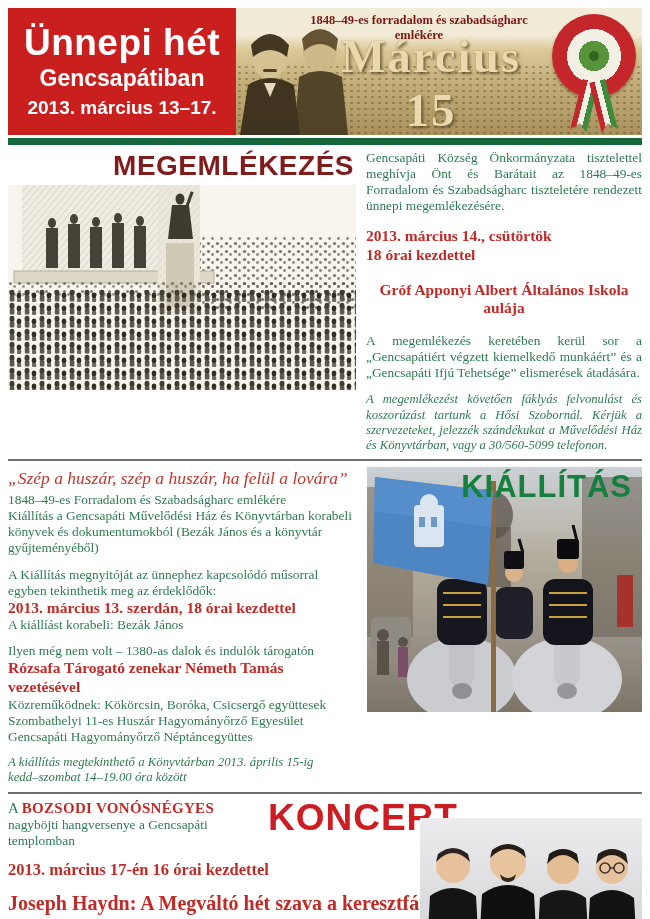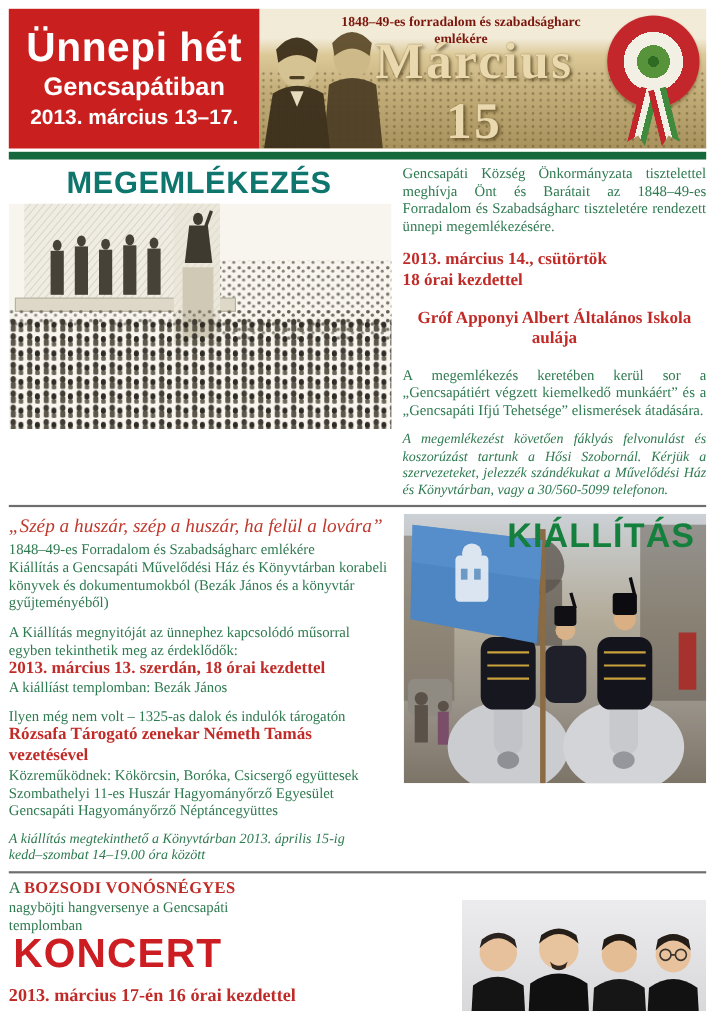--- a/index.html
+++ b/index.html
@@ -39,22 +39,22 @@
   .ribbon.right{left:47px;transform:rotate(-14deg);}
 
   .flagbar{height:7px;background:#15683c;margin-top:3px;}
 
   
   .rule{border:0;border-top:2px solid #6e6e6e;margin:6px 0;}
 
   
   .sec1{display:flex;gap:10px;margin-top:5px;}
   .sec1-left{width:348px;}
-  .m-heading{font-family:"Liberation Sans",sans-serif;font-weight:700;color:#0f766e;
-    font-size:28px;line-height:1.08;text-align:center;margin:1px 2px 4px 0;letter-spacing:.5px;}
+  .m-heading{font-family:"Liberation Sans",sans-serif;font-weight:700;color:#7f1d1d;
+    font-size:28px;line-height:1.08;text-align:right;margin:1px 2px 4px 0;letter-spacing:.5px;}
   .engraving{width:348px;height:205px;display:block;}
   .sec1-right{flex:1;color:#2e7a50;font-size:13.4px;line-height:1.2;}
   .invite{text-align:justify;}
   .date-red{color:#c02b28;font-weight:700;text-align:left;font-size:15.5px;
     line-height:1.18;margin-top:13px;}
   .venue{color:#c02b28;font-weight:700;text-align:center;font-size:15.5px;margin-top:17px;}
   .awards{margin-top:15px;text-align:justify;}
   .note{font-style:italic;margin-top:11px;font-size:12.7px;text-align:justify;}
 
   
@@ -65,21 +65,21 @@
   .block{margin-top:10px;}
   .redbold{color:#c02b28;font-weight:700;font-size:15.5px;line-height:1.2;}
   .italic-green{font-style:italic;font-size:12.8px;}
   .photo-ex{width:275px;height:245px;position:relative;flex:none;}
   .photo-ex svg{display:block;}
   .ex-overlay{position:absolute;top:2px;right:10px;font-family:"Liberation Sans",sans-serif;
     font-weight:700;font-size:31px;color:#15803d;letter-spacing:1px;}
 
   
   .sec3{position:relative;height:258px;margin-top:2px;}
-  .s3-head{display:flex;align-items:flex-start;flex-direction:column;}
+  .s3-head{display:flex;align-items:flex-start;}
   .lead{width:256px;}
   .lead-top{font-size:15px;line-height:1.15;}
   .lead-article{color:#2e7a50;}
   .lead-name{color:#c02b28;font-weight:600;letter-spacing:.3px;}
   .lead-sub{color:#2e7a50;font-size:13.4px;}
   .koncert{font-family:"Liberation Sans",sans-serif;font-weight:700;font-size:37px;
     line-height:.95;color:#cc1d23;letter-spacing:1px;margin-left:4px;}
   .c-date{color:#c02b28;font-weight:700;font-size:16.5px;margin-top:11px;}
   .c-work{color:#c02b28;font-weight:700;font-size:20px;margin-top:12px;}
   .c-contrib{color:#2e7a50;font-size:14.5px;margin-top:2px;}
@@ -184,24 +184,24 @@
   <div class="rule"></div>
 
   <div class="sec2">
     <div class="sec2-left">
       <div class="quote">„Szép a huszár, szép a huszár, ha felül a lovára”</div>
       <div class="g-line">1848–49-es Forradalom és Szabadságharc emlékére</div>
       <div class="g-line">Kiállítás a Gencsapáti Művelődési Ház és Könyvtárban korabeli könyvek és dokumentumokból (Bezák János és a könyvtár gyűjteményéből)</div>
       <div class="block">
         <div>A Kiállítás megnyitóját az ünnephez kapcsolódó műsorral egyben tekinthetik meg az érdeklődők:</div>
         <div class="redbold">2013. március 13. szerdán, 18 órai kezdettel</div>
-        <div>A kiállíást templomban: Bezák János</div>
+        <div>A kiállíást korabeli: Bezák János</div>
       </div>
       <div class="block">
-        <div>Ilyen még nem volt – 1325-as dalok és indulók tárogatón</div>
+        <div>Ilyen még nem volt – 1380-as dalok és indulók tárogatón</div>
         <div class="redbold">Rózsafa Tárogató zenekar Németh Tamás vezetésével</div>
         <div>Közreműködnek: Kökörcsin, Boróka, Csicsergő együttesek</div>
         <div>Szombathelyi 11-es Huszár Hagyományőrző Egyesület</div>
         <div>Gencsapáti Hagyományőrző Néptáncegyüttes</div>
       </div>
       <div class="block italic-green">
         <div>A kiállítás megtekinthető a Könyvtárban 2013. április 15-ig</div>
         <div>kedd–szombat 14–19.00 óra között</div>
       </div>
     </div>

